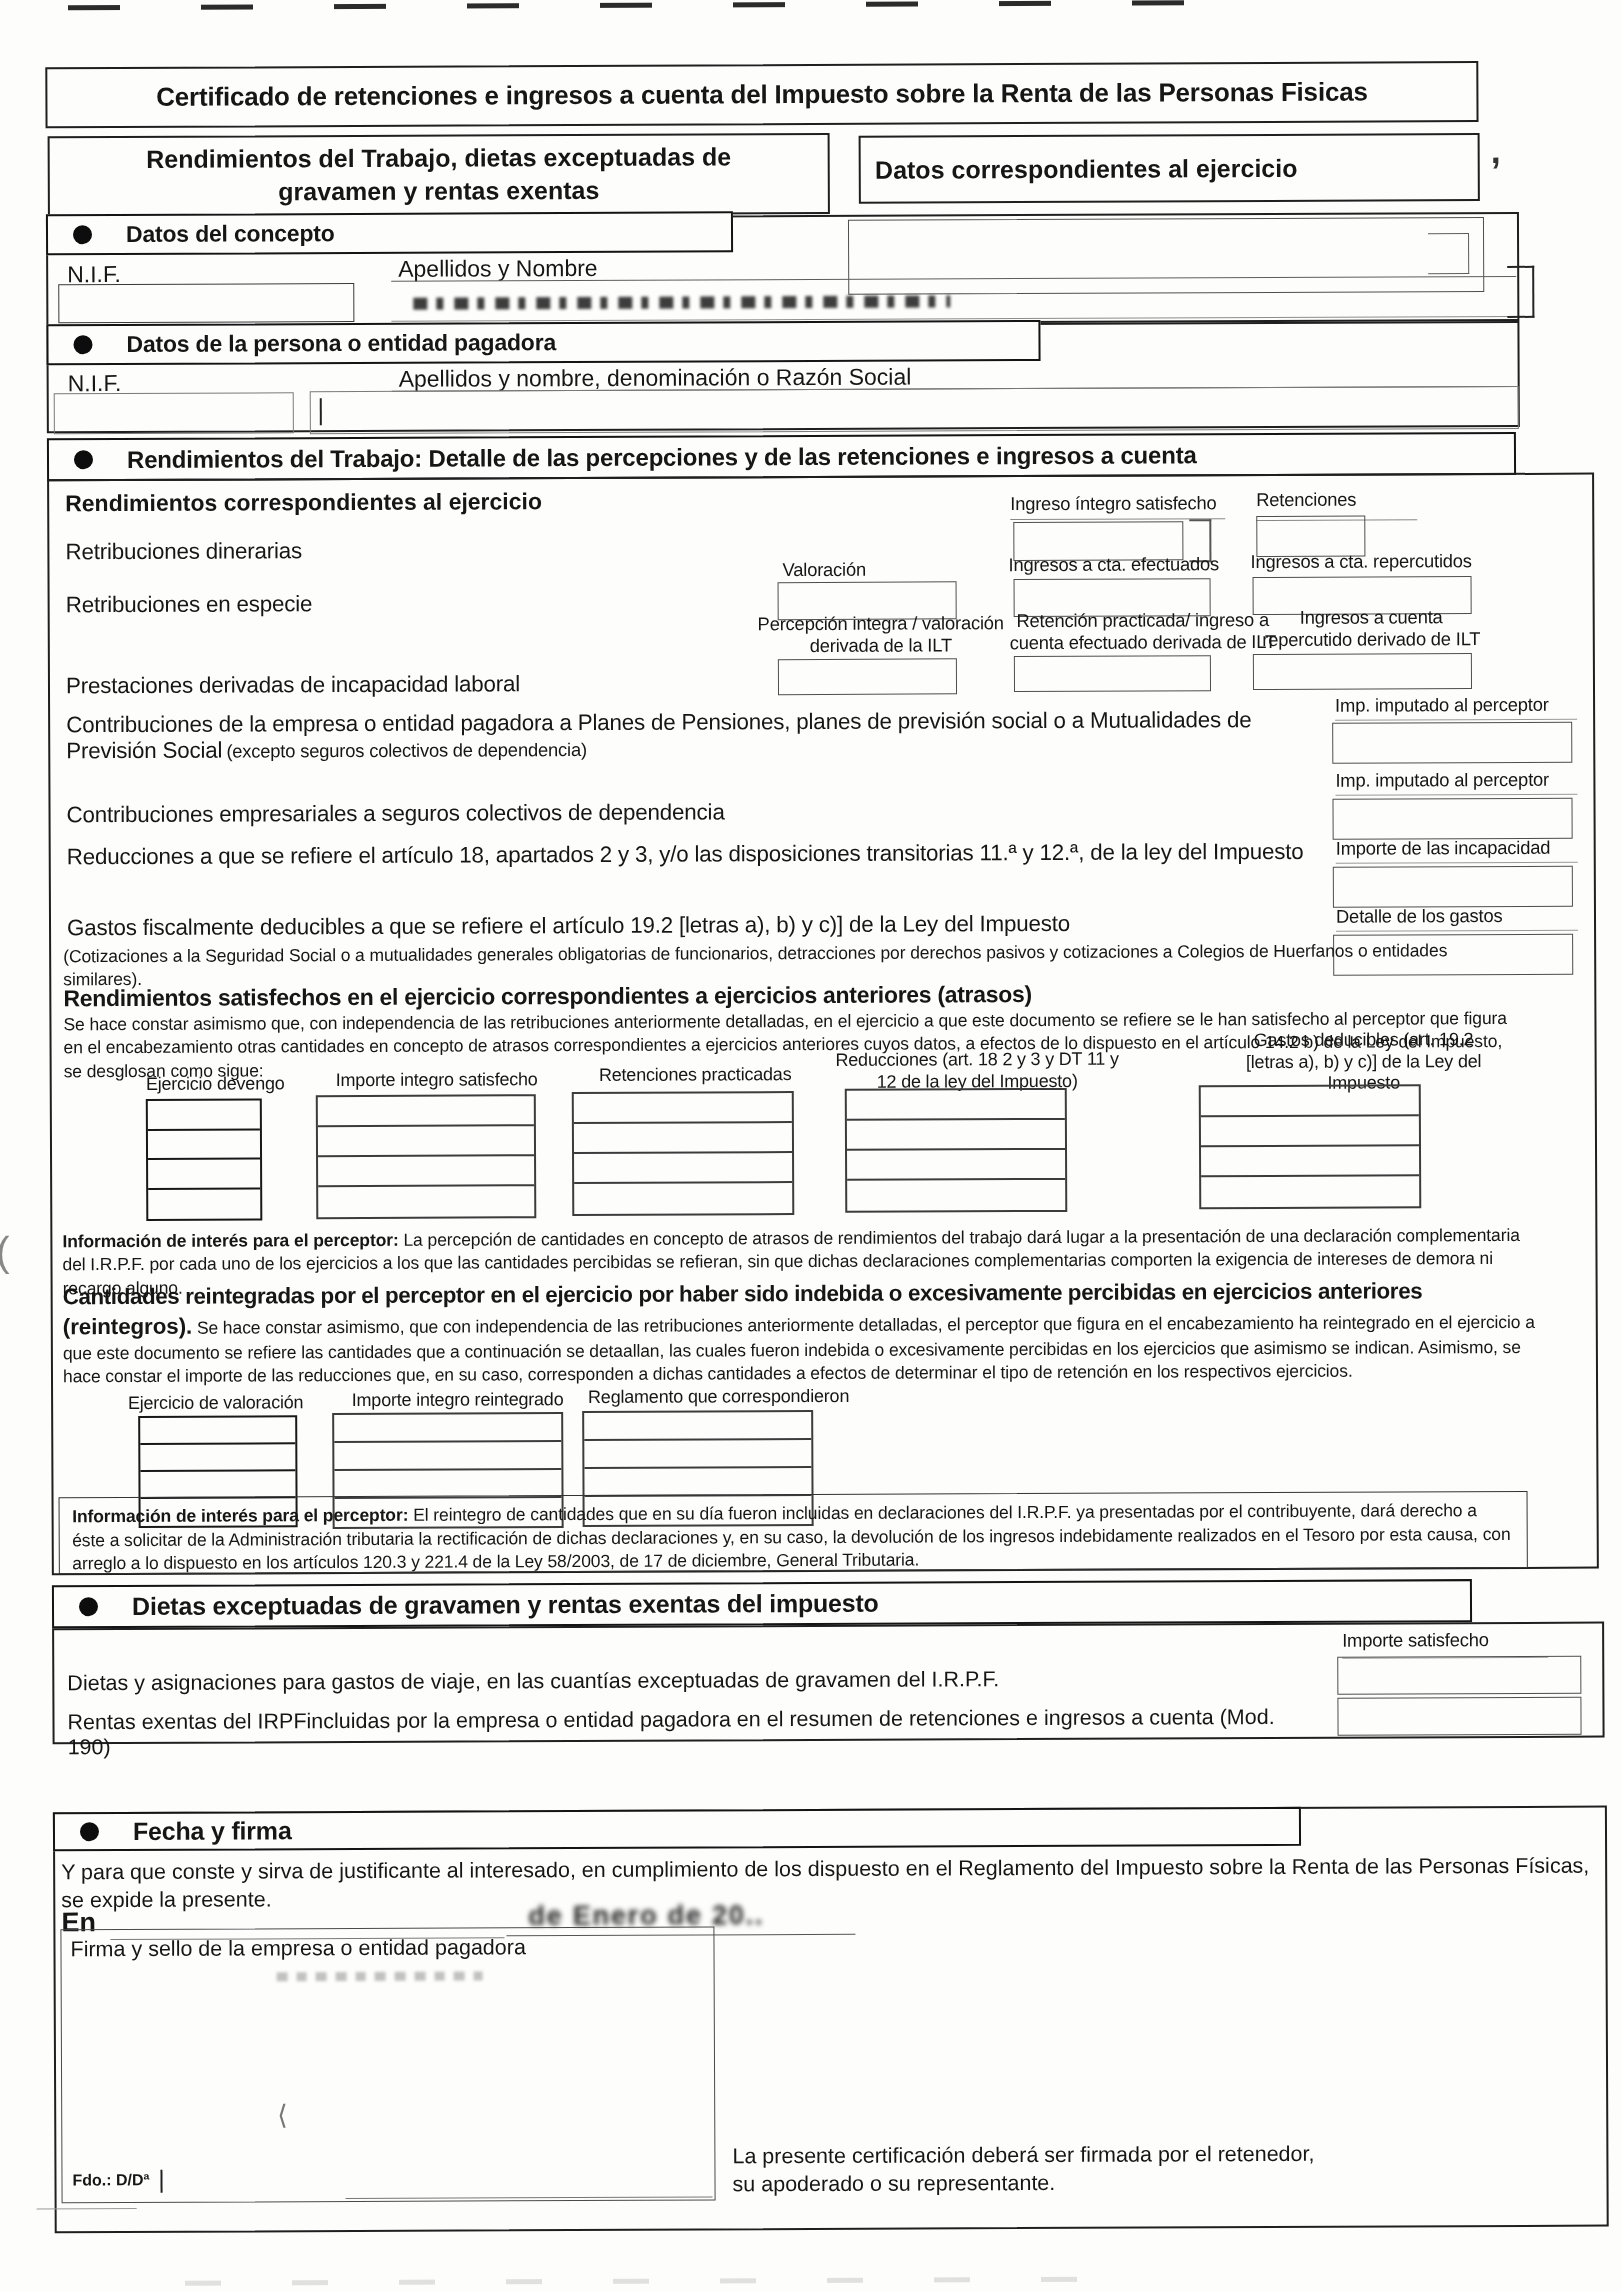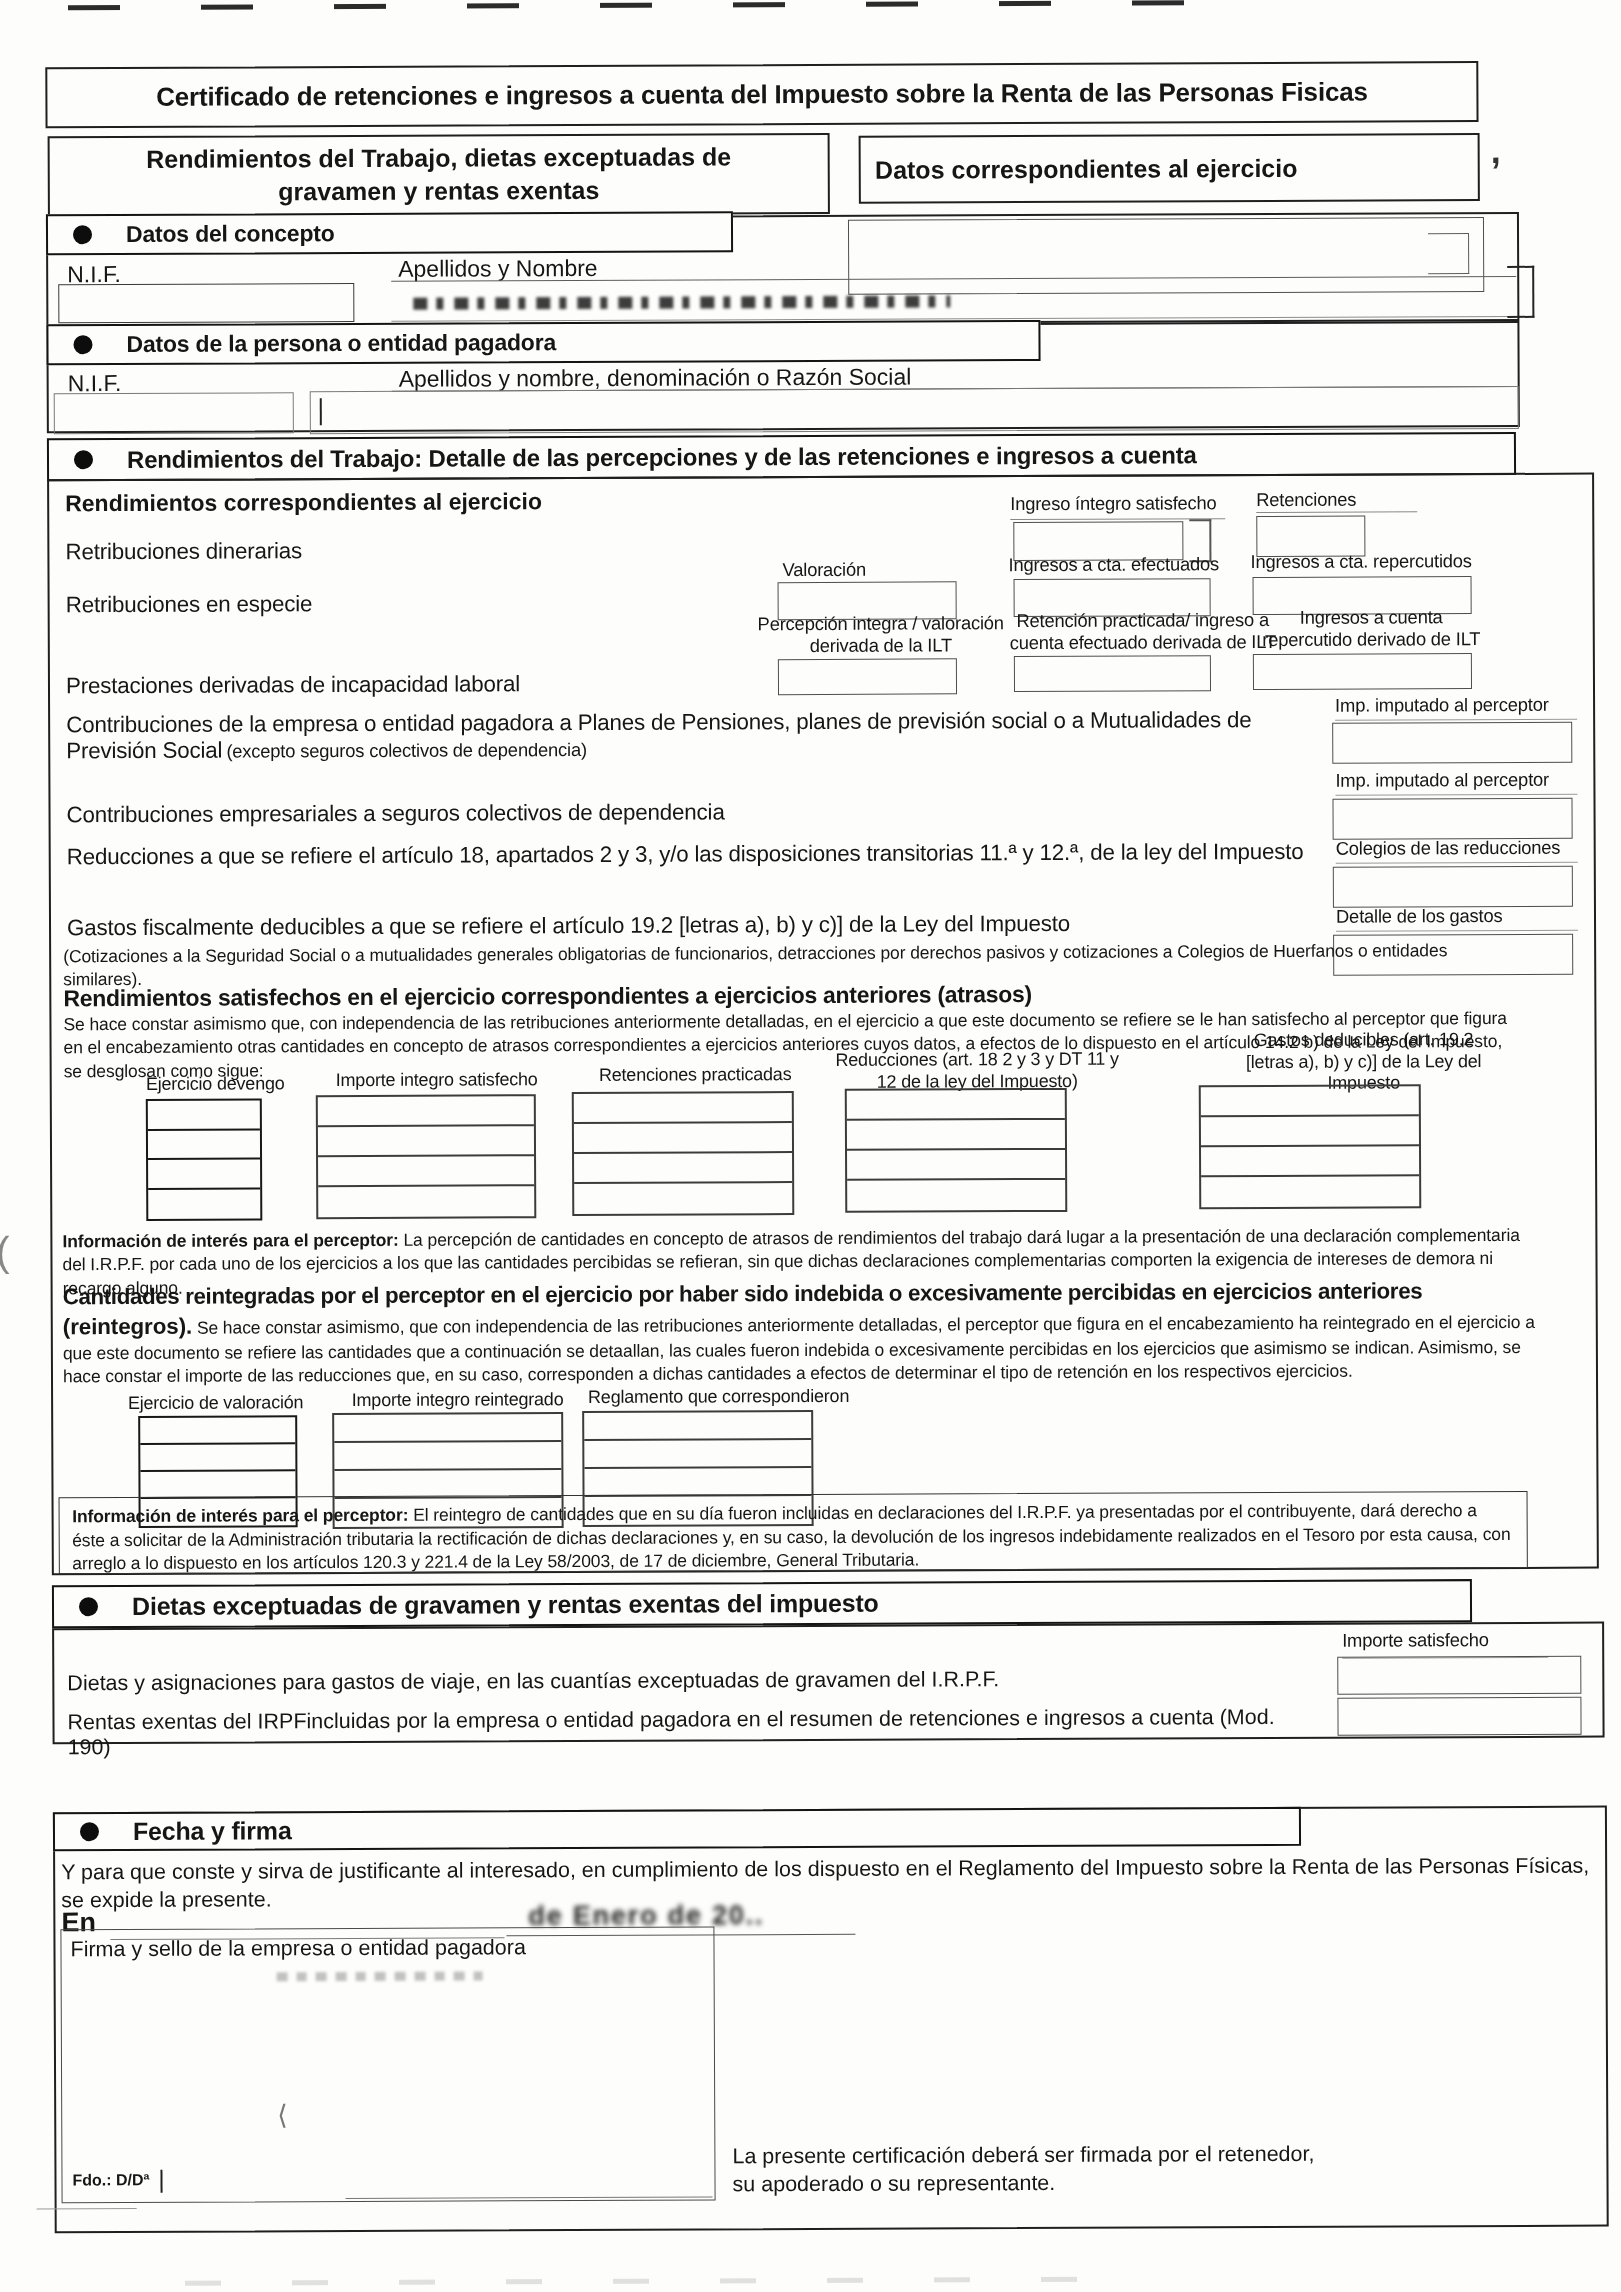--- a/index.html
+++ b/index.html
@@ -84,21 +84,21 @@
 
   <div class="abs bar" style="left:49px;top:435px;width:1469px;height:43px;">
     <span class="bullet"></span>
     <span class="txt">Rendimientos del Trabajo: Detalle de las percepciones y de las retenciones e ingresos a cuenta</span>
   </div>
   <div class="abs frame" style="left:49px;top:476px;width:1547px;height:1096px;"></div>
 
   <div class="abs b" style="left:67px;top:487px;font-size:23px;">Rendimientos correspondientes al ejercicio</div>
 
   <div class="abs h21" style="left:1012px;top:494px;width:215px;border-bottom:1.3px solid #888;padding-bottom:3.6px;">Ingreso íntegro satisfecho</div>
-  <div class="abs h21" style="left:1258px;top:491px;width:161px;border-bottom:1.3px solid #888;padding-bottom:1px;">Retenciones</div>
+  <div class="abs h21" style="left:1258px;top:491px;width:161px;border-bottom:1.3px solid #888;padding-bottom:9px;">Retenciones</div>
   <div class="abs fbox" style="left:1015px;top:523px;width:170px;height:39px;"></div>
   <div class="abs bracket" style="left:1191px;top:521px;width:21.5px;height:43px;border-color:#555;"></div>
   <div class="abs fbox" style="left:1258px;top:518px;width:109px;height:41px;"></div>
   <div class="abs lbl" style="left:67px;top:536px;">Retribuciones dinerarias</div>
 
   <div class="abs h21" style="left:784px;top:559px;">Valoración</div>
   <div class="abs h21" style="left:1010px;top:555px;width:219px;">Ingresos a cta. efectuados</div>
   <div class="abs h21" style="left:1252px;top:553px;width:246px;">Ingresos a cta. repercutidos</div>
   <div class="abs fbox" style="left:779px;top:582px;width:179px;height:38px;"></div>
   <div class="abs fbox" style="left:1015px;top:580px;width:197px;height:38px;"></div>
@@ -117,21 +117,21 @@
   <div class="abs fbox" style="left:1333px;top:725px;width:240px;height:41px;"></div>
   <div class="abs" style="left:67px;top:709px;width:1254px;">
     <span class="lbl">Contribuciones de la empresa o entidad pagadora a Planes de Pensiones, planes de previsión social  o a Mutualidades de Previsión Social</span>
     <span class="h21">(excepto seguros colectivos de dependencia)</span>
   </div>
 
   <div class="abs h21" style="left:1336px;top:772px;width:242px;border-bottom:1.3px solid #999;padding-bottom:2.7px;">Imp. imputado al perceptor</div>
   <div class="abs fbox" style="left:1333px;top:801px;width:240px;height:41px;"></div>
   <div class="abs lbl" style="left:67px;top:799px;">Contribuciones empresariales a seguros colectivos de dependencia</div>
 
-  <div class="abs h21" style="left:1336px;top:840px;width:242px;border-bottom:1.3px solid #999;padding-bottom:2.7px;">Colegios de las reducciones</div>
+  <div class="abs h21" style="left:1336px;top:840px;width:242px;border-bottom:1.3px solid #999;padding-bottom:2.7px;">Importe de las incapacidad</div>
   <div class="abs fbox" style="left:1333px;top:869px;width:240px;height:41px;"></div>
   <div class="abs lbl" style="left:67px;top:838px;width:1245px;line-height:1.45;">Reducciones a que se refiere el artículo 18, apartados 2 y 3, y/o las disposiciones transitorias 11.ª y 12.ª, de la ley del Impuesto</div>
 
   <div class="abs h21" style="left:1336px;top:908px;width:242px;border-bottom:1.3px solid #999;padding-bottom:2.7px;">Detalle de los gastos</div>
   <div class="abs fbox" style="left:1333px;top:937px;width:240px;height:41px;"></div>
   <div class="abs lbl" style="left:67px;top:912px;width:1254px;">Gastos fiscalmente deducibles a que se refiere el artículo 19.2 [letras a), b) y c)] de la Ley del Impuesto</div>
   <div class="abs sm" style="left:63px;top:942px;width:1397px;">(Cotizaciones a la Seguridad Social o a mutualidades generales obligatorias de funcionarios, detracciones por derechos pasivos y cotizaciones a Colegios de Huerfanos o entidades similares).</div>
 
   <div class="abs b" style="left:63px;top:982px;font-size:23px;letter-spacing:-0.3px;">Rendimientos satisfechos en el ejercicio correspondientes a ejercicios anteriores (atrasos)</div>
   <div class="abs sm" style="left:63px;top:1010px;width:1460px;">Se hace constar asimismo que, con independencia de las retribuciones anteriormente detalladas, en el ejercicio a que este documento se refiere se le han satisfecho al perceptor que figura en el encabezamiento otras cantidades en concepto de atrasos correspondientes a  ejercicios anteriores  cuyos datos, a efectos de lo dispuesto en el artículo 14.2 b) de la Ley del Impuesto, se desglosan como sigue:</div>

